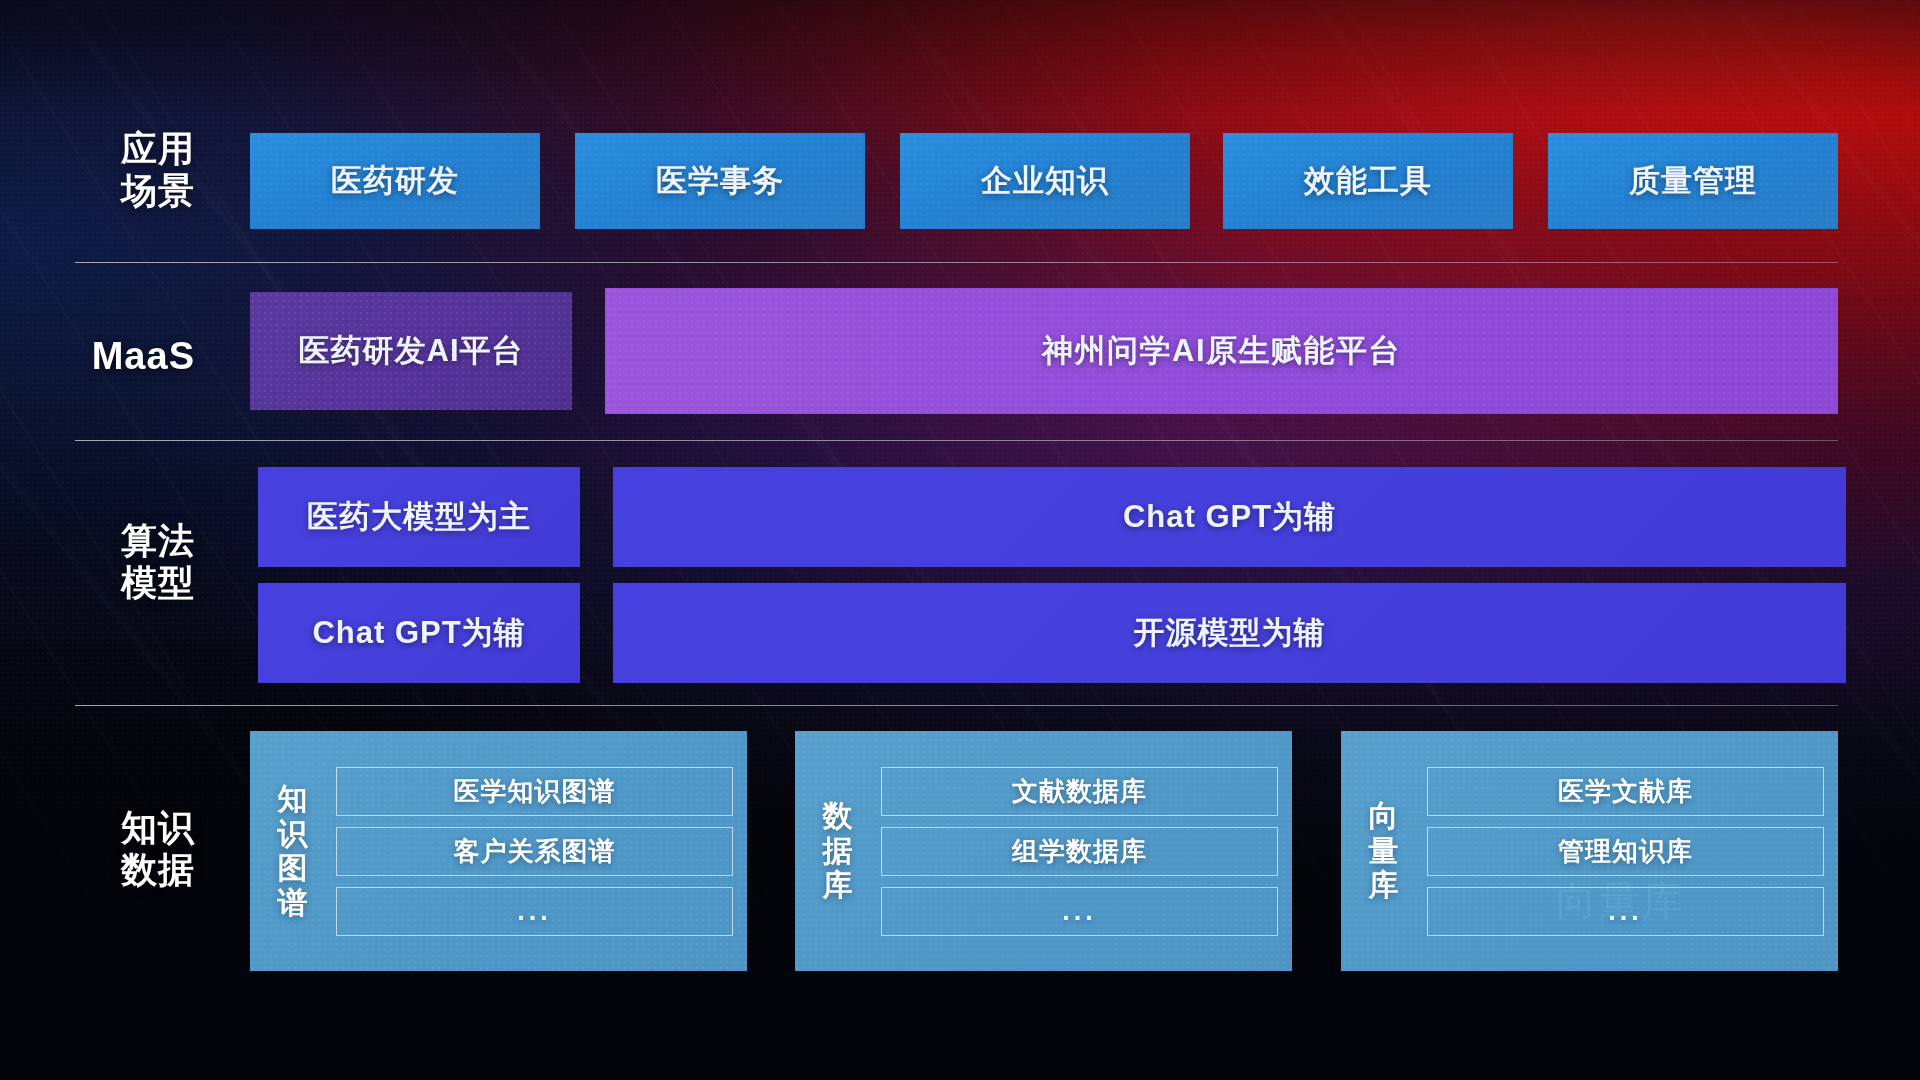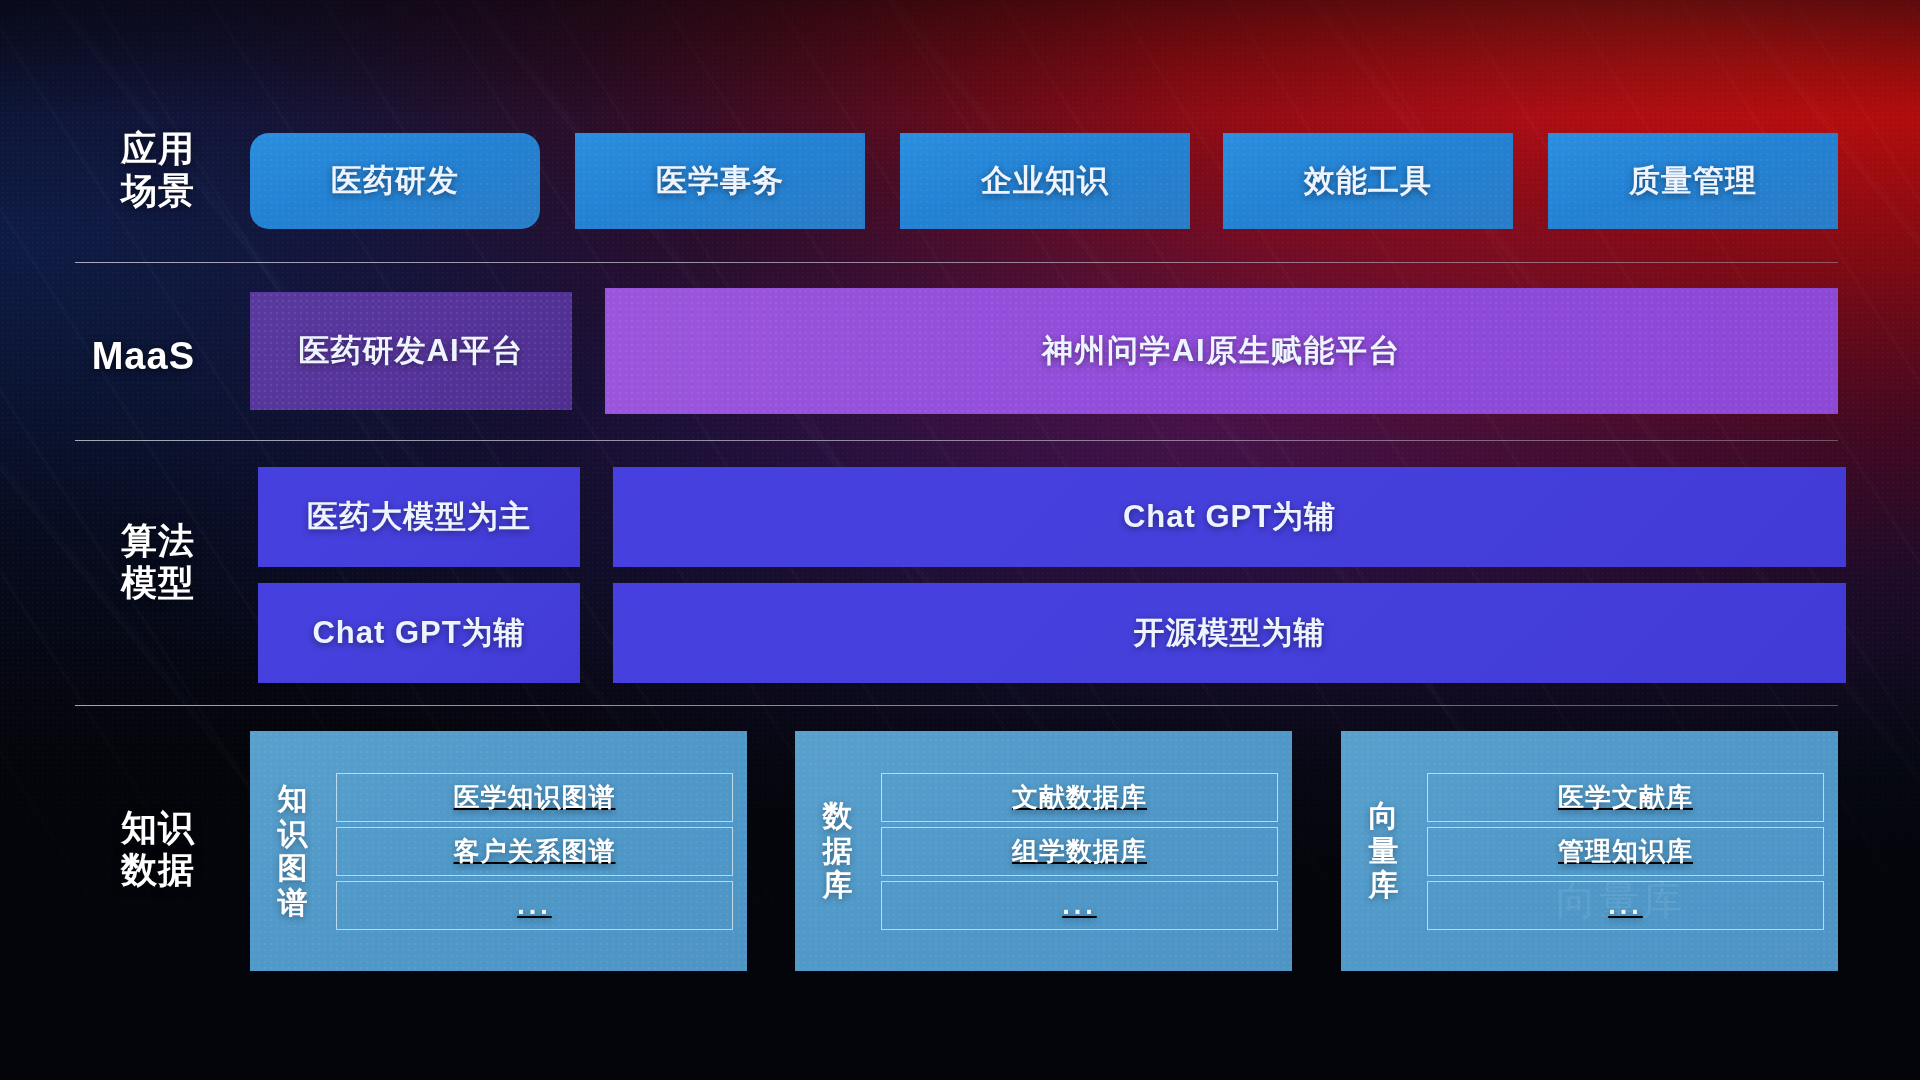--- a/index.html
+++ b/index.html
@@ -168,22 +168,21 @@
     text-align: center;
     letter-spacing: 1px;
     white-space: pre-line;
     text-shadow: 0 2px 7px rgba(0,0,0,.35);
   }
   .kgroup-items {
     position: relative;
     flex: 1 1 auto;
     display: flex;
     flex-direction: column;
-    gap: 5px;
-    text-decoration: underline;
+    gap: 11px;
   }
   .kitem {
     height: 49px;
     border: 1px solid rgba(255,255,255,0.62);
     display: flex;
     align-items: center;
     justify-content: center;
     color: #ffffff;
     font-weight: 700;
     font-size: 26px;
@@ -212,21 +211,21 @@
   <div class="bg-violet"></div>
   <div class="streaks"></div>
   <div class="streaks2"></div>
   <div class="dots"></div>
   <div class="bg-top-fade"></div>
   <div class="bg-bottom-fade"></div>
 
   <div class="row-label" style="left:75px; top:128px; width:120px; font-size:36px;">应用
 场景</div>
 
-  <div class="box app-box" style="left:250px; top:133px; width:290px; height:96px;border-radius:19px;">
+  <div class="box app-box" style="left:250px; top:133px; width:290px; height:96px;">
     <div class="tile-dots"></div>
     <span>医药研发</span>
   </div>
   <div class="box app-box" style="left:575px; top:133px; width:290px; height:96px;">
     <div class="tile-dots"></div>
     <span>医学事务</span>
   </div>
   <div class="box app-box" style="left:900px; top:133px; width:290px; height:96px;">
     <div class="tile-dots"></div>
     <span>企业知识</span>

